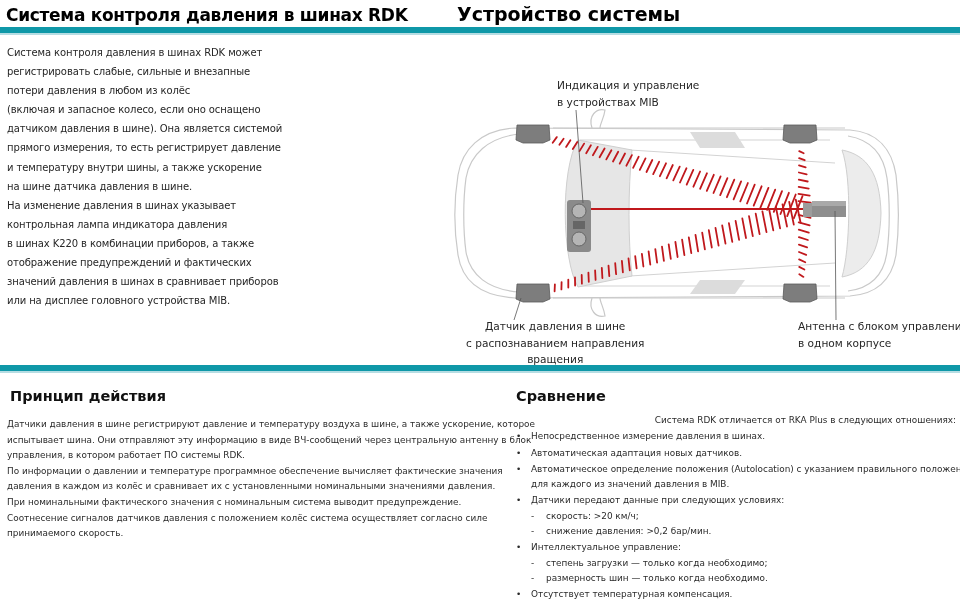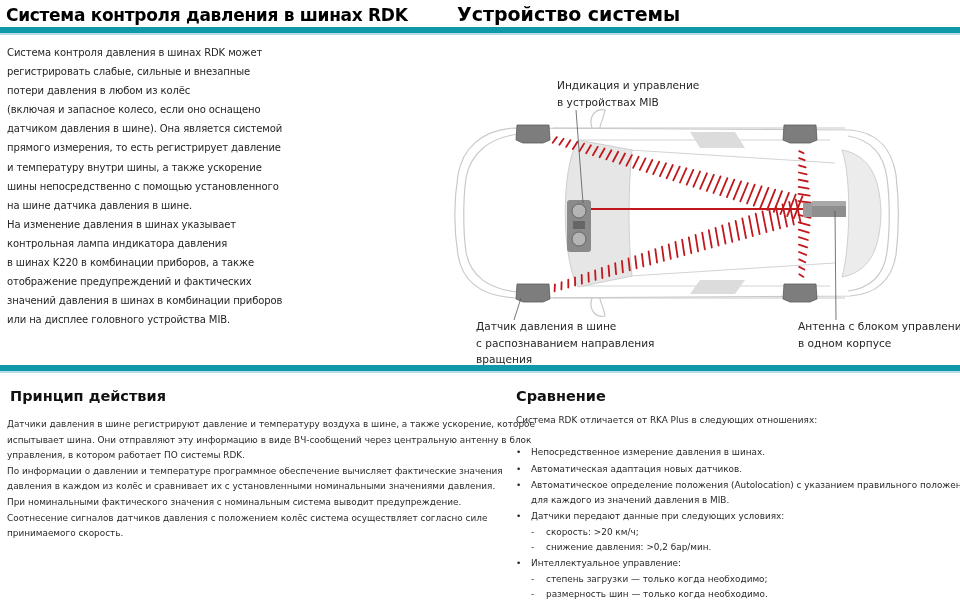--- a/index.html
+++ b/index.html
@@ -21,39 +21,39 @@
 
   #intro {
     position: absolute; left: 7px; top: 43px; width: 330px;
     font-size: 10px; line-height: 19.1px; color: #262626; letter-spacing: -0.1px;
   }
   #intro div { white-space: nowrap; }
 
   #diagram { position: absolute; left: 440px; top: 60px; width: 520px; height: 305px; }
   .callout { position: absolute; font-size: 10.6px; line-height: 16.5px; color: #262626; white-space: nowrap; }
   #callout-mib { left: 545px; top: 77px; margin-left: 12px; }
-  #callout-sensor { left: 476px; top: 318px; }
+  #callout-sensor { left: 466px; top: 318px; text-align: center; }
   #callout-antenna { left: 798px; top: 318px; }
 
   .h2 { position: absolute; font-weight: bold; font-size: 14.5px; color: #111; }
   #principle-title { left: 10px; top: 388px; }
   #compare-title { left: 516px; top: 380px; margin-top: 8px; }
 
   #principle {
     position: absolute; left: 7px; top: 417px; width: 490px;
     font-size: 8.9px; line-height: 15.6px; color: #2a2a2a;
   }
   #principle div { white-space: nowrap; }
 
   #compare {
     position: absolute; left: 516px; top: 413px; width: 440px;
     font-size: 8.9px; line-height: 15.3px; color: #2a2a2a;
   }
   #compare .row { position: relative; white-space: nowrap; }
-  #compare .lead { margin-bottom: 17px; }
+  #compare .lead { margin-bottom: 1px; text-align: right; }
   #compare .b { padding-left: 15px; margin-top: 1px; }
   #compare .b .mark { position: absolute; left: 0; }
   #compare .cont { padding-left: 15px; }
   #compare .sub { padding-left: 30px; }
   #compare .sub .mark { position: absolute; left: 15px; }
 </style>
 </head>
 <body>
 
 <div id="title-left" class="h1">Система контроля давления в шинах RDK</div>
@@ -61,27 +61,26 @@
 <div id="bar-top" class="teal-bar"></div>
 
 <div id="intro">
   <div>Система контроля давления в шинах RDK может</div>
   <div>регистрировать слабые, сильные и внезапные</div>
   <div>потери давления в любом из колёс</div>
   <div>(включая и запасное колесо, если оно оснащено</div>
   <div>датчиком давления в шине). Она является системой</div>
   <div>прямого измерения, то есть регистрирует давление</div>
   <div>и температуру внутри шины, а также ускорение</div>
-  <div>шины непосредственно с помощью установленного</div>
   <div>на шине датчика давления в шине.</div>
   <div>На изменение давления в шинах указывает</div>
   <div>контрольная лампа индикатора давления</div>
   <div>в шинах K220 в комбинации приборов, а также</div>
   <div>отображение предупреждений и фактических</div>
-  <div>значений давления в шинах в комбинации приборов</div>
+  <div>значений давления в шинах в сравнивает приборов</div>
   <div>или на дисплее головного устройства MIB.</div>
 </div>
 
 <svg id="diagram" viewBox="440 60 520 305" xmlns="http://www.w3.org/2000/svg">
   <g fill="none" stroke="#c9c9c9" stroke-width="1.2">
     <path d="M515,128 C480,130 462,150 458,175 C454,200 454,230 458,255 C462,280 480,296 515,298 L850,296 C878,294 892,278 896,255 C899,230 899,200 896,175 C892,150 878,132 850,130 Z"></path>
     <path d="M520,134 C488,137 470,155 466,178 C463,200 463,230 466,252 C470,275 488,290 520,292"></path>
     <path d="M848,136 C872,140 884,156 887,178 C890,200 890,230 887,252 C884,274 872,288 848,291"></path>
     <path d="M553,128 L845,128"></path>
     <path d="M553,298 L845,298"></path>

